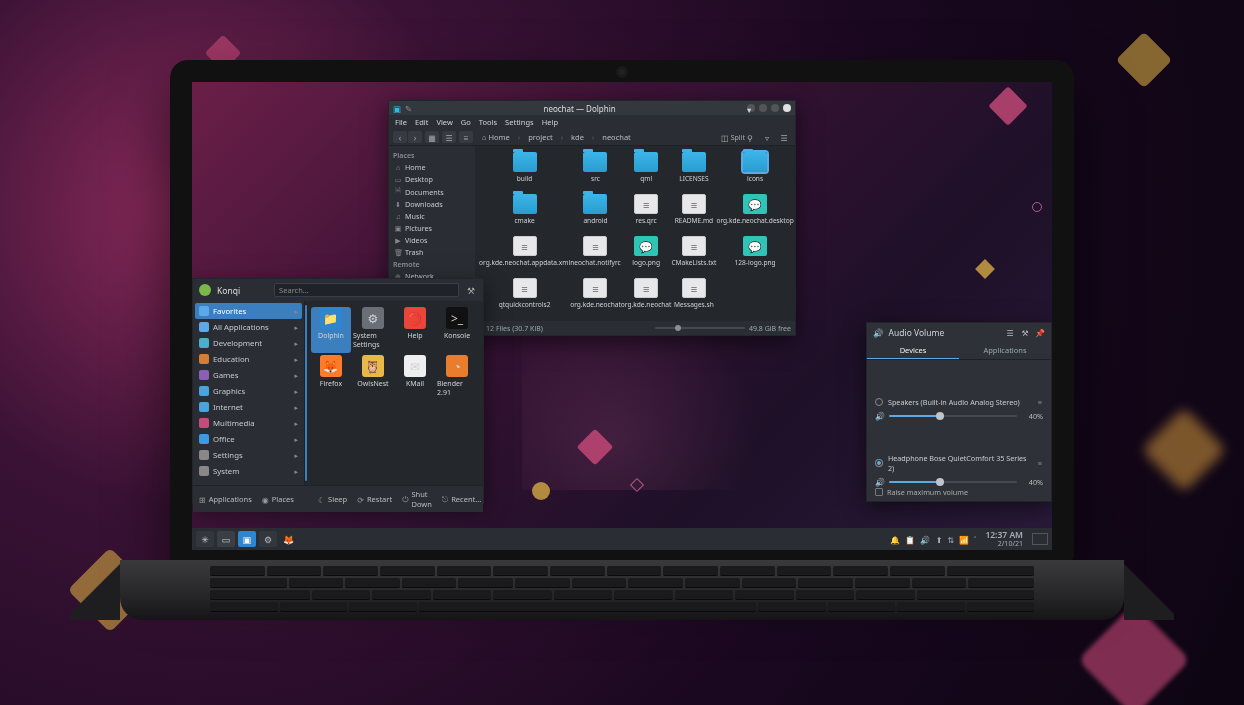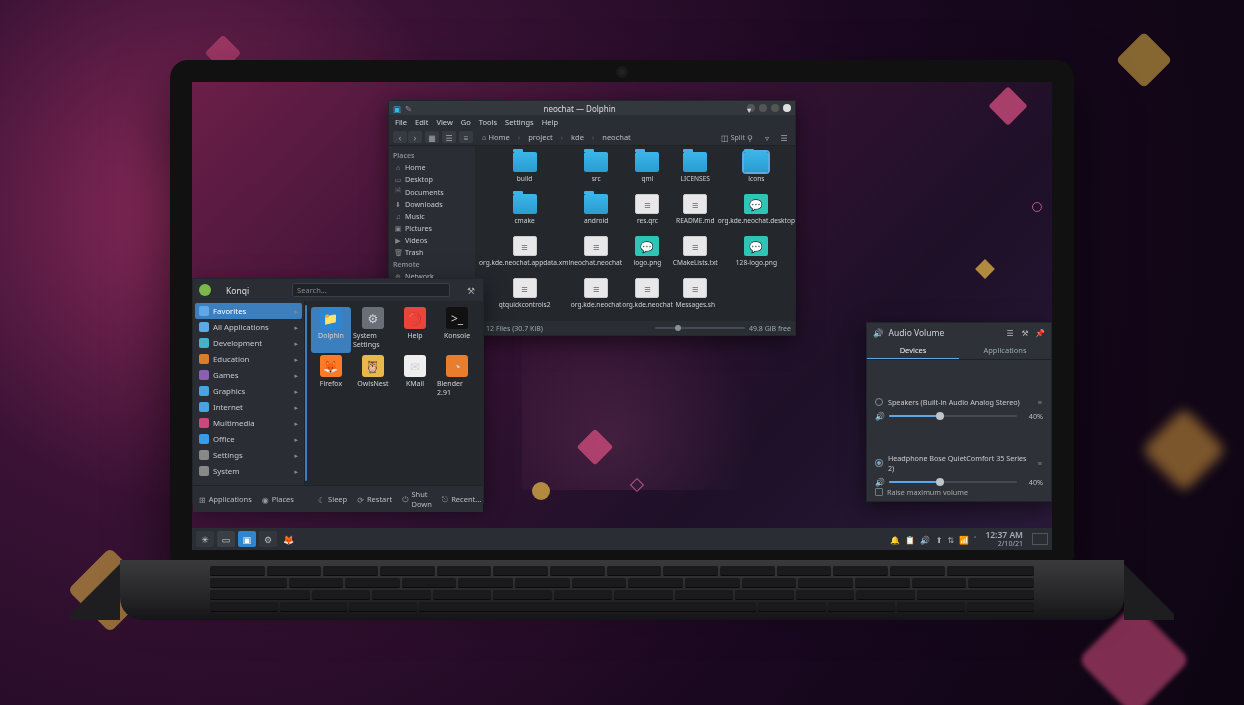--- a/index.html
+++ b/index.html
@@ -66,21 +66,21 @@
 .doc .ficon{background:#e8e8ea;color:#666;border:1px solid #ccc;}
 .chat .ficon{background:#2ec4b6;}
 .sel .ficon{outline:2px solid #5da9e8;}
 .dstatus{position:absolute;bottom:0;left:86px;right:0;height:14px;background:#2a2e34;display:flex;align-items:center;font-size:7px;padding:0 4px;color:#9aa;}
 .dstatus .zoom{flex:1;display:flex;align-items:center;justify-content:flex-end;gap:4px;}
 .zslider{width:90px;height:2px;background:#454a52;position:relative;border-radius:1px;}
 .zslider::after{content:"";position:absolute;left:22%;top:-2px;width:6px;height:6px;background:#8a8f96;border-radius:50%;}
 
 
 .kickoff{left:0;top:196px;width:292px;height:226px;background:#2a2e34;}
-.khdr{display:flex;align-items:center;padding:4px 6px;gap:15px;}
+.khdr{display:flex;align-items:center;padding:4px 6px;gap:6px;}
 .kava{width:12px;height:12px;background:#7ab84a;border-radius:50%;}
 .kname{font-size:8.5px;color:#ddd;flex:0 0 auto;}
 .ksearch{flex:1;margin-left:28px;height:14px;background:#1f2227;border:1px solid #3a3f46;border-radius:2px;padding:0 4px;color:#888;font-size:7.5px;display:flex;align-items:center;}
 .kcfg{width:12px;height:12px;display:flex;align-items:center;justify-content:center;color:#aaa;font-size:9px;}
 .kbody{display:flex;height:184px;}
 .kcats{width:112px;background:#2a2e34;padding:2px 2px;font-size:7.8px;border-right:1px solid #1e2126;}
 .kcats .cat{display:flex;align-items:center;gap:4px;padding:3px 4px;color:#c5c8cc;border-radius:2px;position:relative;}
 .kcats .cat.active{background:#3b7fbf;color:#fff;}
 .kcats .cat .cic{width:10px;height:10px;border-radius:2px;display:inline-block;}
 .kcats .cat .arrow{margin-left:auto;color:#888;font-size:7px;}
@@ -247,21 +247,21 @@
               <div class="file chat">
                 <div class="ficon">💬</div>
                 <span>org.kde.neochat.desktop</span>
               </div>
               <div class="file doc">
                 <div class="ficon">≡</div>
                 <span>org.kde.neochat.appdata.xml</span>
               </div>
               <div class="file doc">
                 <div class="ficon">≡</div>
-                <span>neochat.neochat</span>
+                <span>neochat.notifyrc</span>
               </div>
               <div class="file chat">
                 <div class="ficon">💬</div>
                 <span>logo.png</span>
               </div>
               <div class="file doc">
                 <div class="ficon">≡</div>
                 <span>CMakeLists.txt</span>
               </div>
               <div class="file chat">

